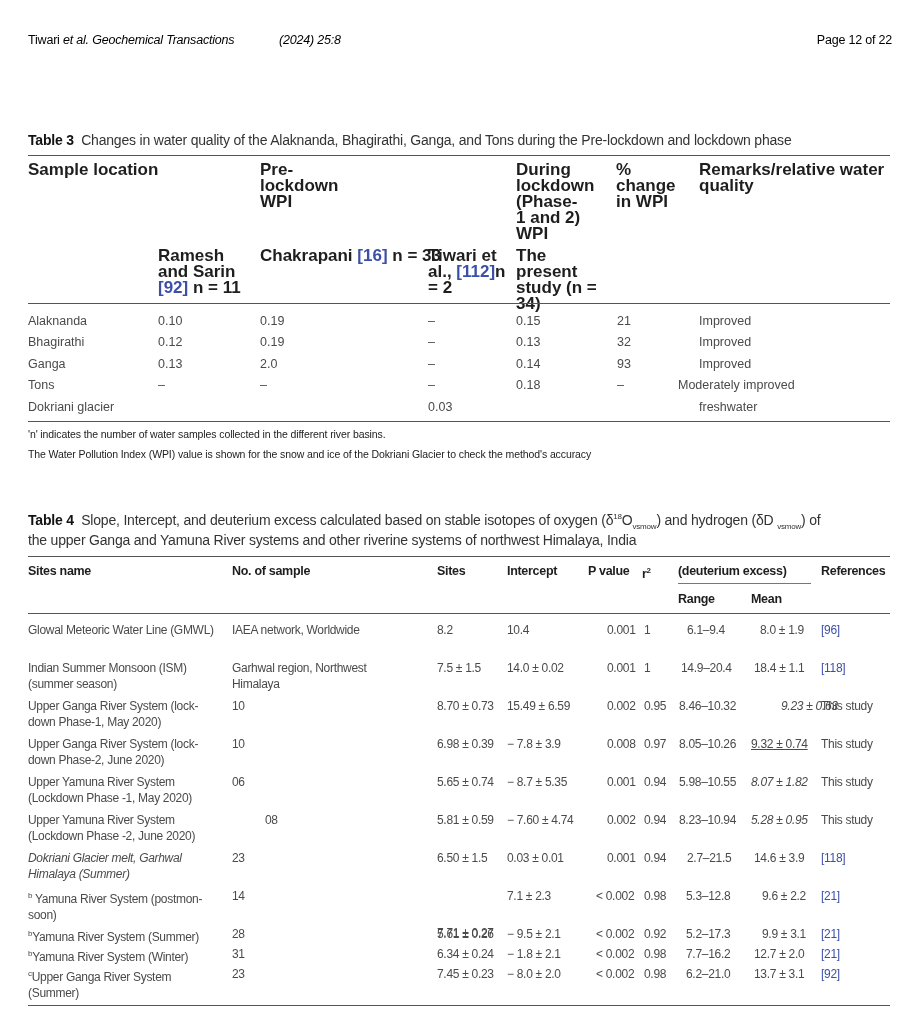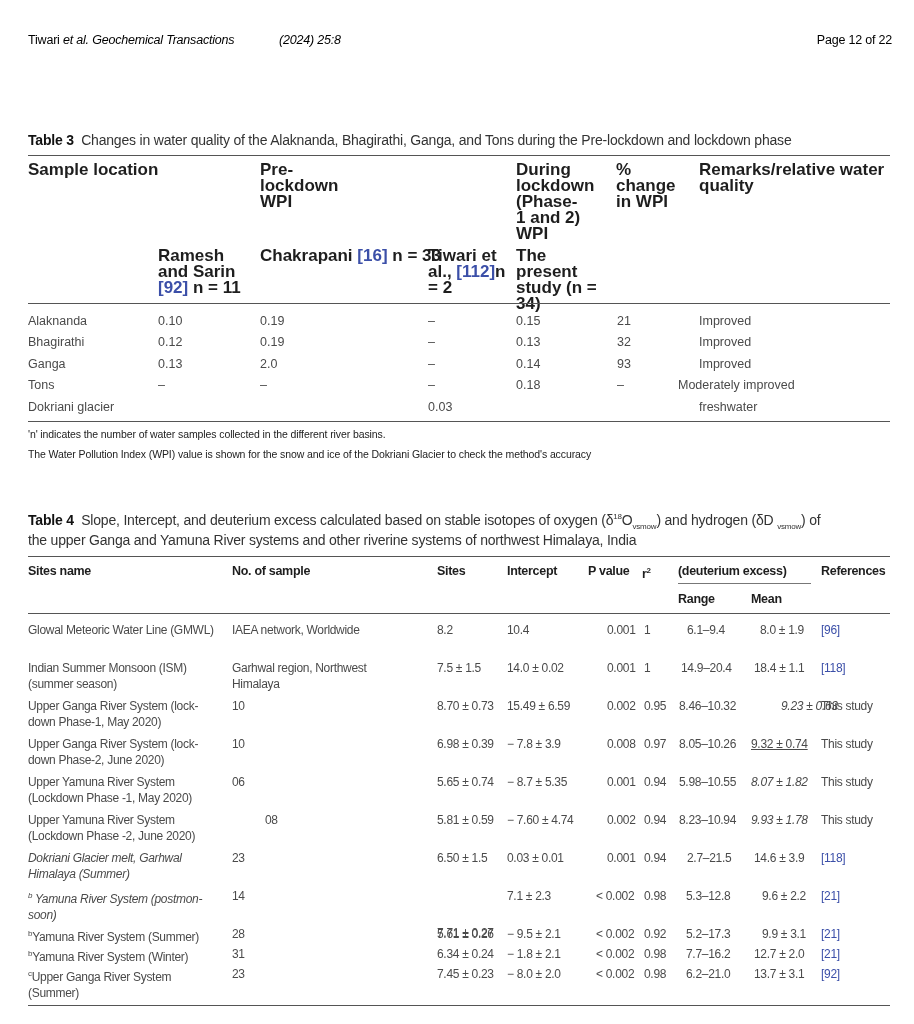--- a/index.html
+++ b/index.html
@@ -205,38 +205,38 @@
     </div>
 
     <div>
       <div class="abs td wrap" style="left:28px; top:812px; width:200px;">Upper Yamuna River System (Lockdown Phase -2, June 2020)</div>
       <div class="abs td" style="left:232px; top:812px;margin-left:33px;">08</div>
       <div class="abs td" style="left:437px; top:812px;">5.81 ± 0.59</div>
       <div class="abs td" style="left:507px; top:812px;">− 7.60 ± 4.74</div>
       <div class="abs td" style="left:607px; top:812px;">0.002</div>
       <div class="abs td" style="left:644px; top:812px;">0.94</div>
       <div class="abs td" style="left:679px; top:812px;">8.23–10.94</div>
-      <div class="abs td it" style="left:751px; top:812px;">9.93 ± 1.78</div>
+      <div class="abs td it" style="left:751px; top:812px;">5.28 ± 0.95</div>
       <div class="abs td" style="left:821px; top:812px;">This study</div>
     </div>
 
     <div>
       <div class="abs td wrap" style="left:28px; top:850px; width:190px;font-style:italic;">Dokriani Glacier melt, Garhwal Himalaya (Summer)</div>
       <div class="abs td" style="left:232px; top:850px;">23</div>
       <div class="abs td" style="left:437px; top:850px;">6.50 ± 1.5</div>
       <div class="abs td" style="left:507px; top:850px;">0.03 ± 0.01</div>
       <div class="abs td" style="left:607px; top:850px;">0.001</div>
       <div class="abs td" style="left:644px; top:850px;">0.94</div>
       <div class="abs td" style="left:687px; top:850px;">2.7–21.5</div>
       <div class="abs td" style="left:754px; top:850px;">14.6 ± 3.9</div>
       <div class="abs td link" style="left:821px; top:850px;">[118]</div>
     </div>
 
     <div>
-      <div class="abs td wrap" style="left:28px; top:888px; width:200px;font-style:italic;"><sup>b</sup> <span>Yamuna River System (postmon-soon)</span></div>
+      <div class="abs td wrap" style="left:28px; top:888px; width:200px;"><sup>b</sup> <span>Yamuna River System (postmon-soon)</span></div>
       <div class="abs td" style="left:232px; top:888px;">14</div>
       <div class="abs td" style="left:437px; top:888px;margin-top:37px;">7.71 ± 0.27</div>
       <div class="abs td" style="left:507px; top:888px;">7.1 ± 2.3</div>
       <div class="abs td" style="left:596px; top:888px;">&lt; 0.002</div>
       <div class="abs td" style="left:644px; top:888px;">0.98</div>
       <div class="abs td" style="left:686px; top:888px;">5.3–12.8</div>
       <div class="abs td" style="left:762px; top:888px;">9.6 ± 2.2</div>
       <div class="abs td link" style="left:821px; top:888px;">[21]</div>
     </div>
 

